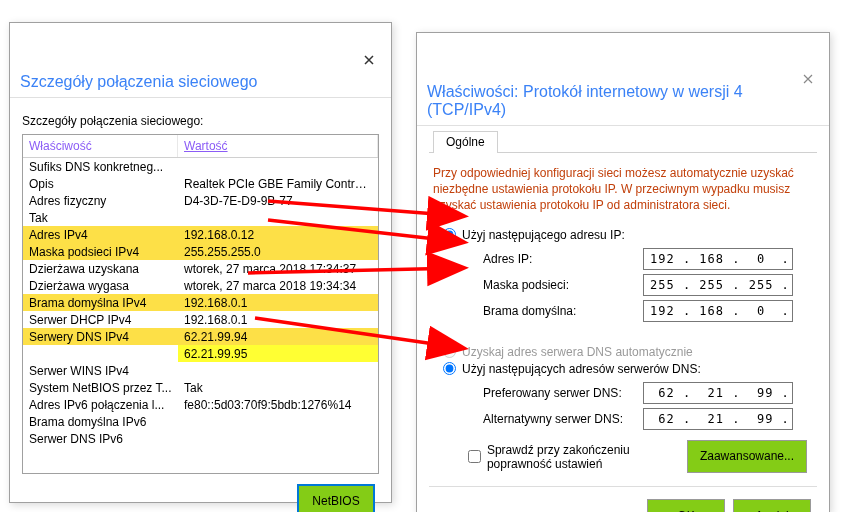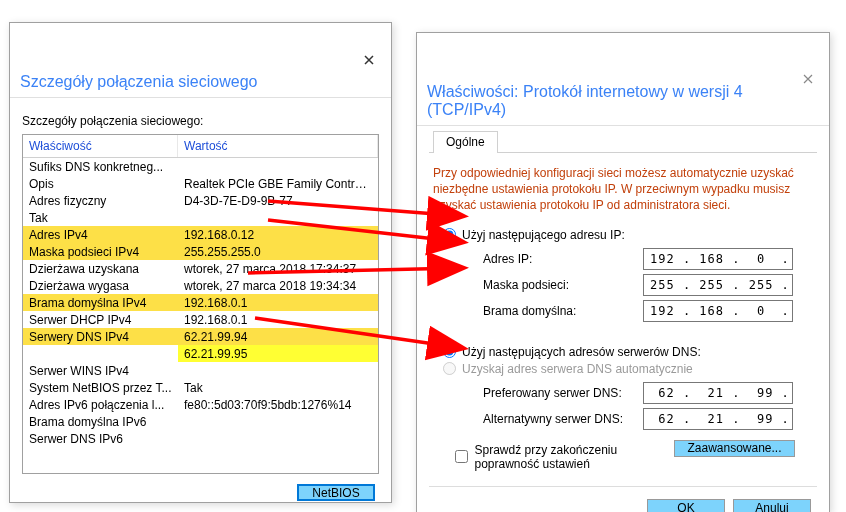--- a/index.html
+++ b/index.html
@@ -11,50 +11,50 @@
   .titlebar .title { font-size:16px; color:#3b82f6;margin-top:44px; }
   .close-x { width:28px; height:20px; display:flex; align-items:center; justify-content:center; cursor:default; }
   .close-x svg { width:10px; height:10px; }
 
   
   #dlg-left { left:9px; top:22px; width:383px; height:481px; }
   #dlg-left .body { padding:10px 12px 8px 12px; }
   .sublabel { margin:6px 0 6px 0; }
   .listview { border:1px solid #a0a0a0; height:340px; overflow:hidden; }
   .lv-head { display:flex; border-bottom:1px solid #d0d0d0; background:#fff; }
-  .lv-head .col { padding:4px 6px; border-right:1px solid #e8e8e8; color:#1d4ed8; }
+  .lv-head .col { padding:4px 6px; border-right:1px solid #e8e8e8; color:#8b5cf6; }
   .col-prop { width:155px; }
-  .col-val  { flex:1; }
+  .col-val  { flex:1;text-decoration:underline; }
   .lv-rows { }
   .lv-row { display:flex; }
   .lv-row .cell { padding:1.5px 6px; white-space:nowrap; overflow:hidden; text-overflow:ellipsis; }
   .lv-row.hl .cell { background:#fde047; }
   .lv-row.hl2 .cell-val { background:#ffff33; }
   .cell-prop { width:155px; }
   .cell-val  { flex:1; }
   .btnrow-right { display:flex; justify-content:flex-end; padding:10px 4px 0 0; }
-  .win-btn { min-width:78px; height:17px; border:1px solid #999; background:#7dd3fc; padding:0 12px; cursor:default; }
+  .win-btn { min-width:78px; height:33px; border:1px solid #999; background:#84cc16; padding:0 12px; cursor:default; }
   .win-btn.focus { border:1px solid #0078d7; box-shadow: inset 0 0 0 1px #0078d7; }
 
   
   #dlg-right { left:416px; top:32px; width:414px; height:481px; }
   #dlg-right .body { padding:4px 12px 10px 12px; position:relative; }
   .tabs { border-bottom:1px solid #d0d0d0; display:flex; padding-left:4px; }
   .tab { border:1px solid #d0d0d0; border-bottom:none; background:#fff; padding:3px 12px 4px 12px; position:relative; top:1px; }
   .intro { margin:12px 4px 14px 4px; line-height:1.35; color:#c2410c; }
   .radio-row, .check-row { display:flex; align-items:center; gap:6px; margin:3px 0 3px 14px; }
   .radio-row.disabled, .form-row.label-disabled .flabel, .disabled-text { color:#9a9a9a; }
   input[type=radio], input[type=checkbox] { margin:0; }
   .form-block { margin:6px 0 10px 40px; }
   .form-row { display:flex; align-items:center; margin:4px 0; }
   .flabel { width:160px;margin-left:14px; }
   .ip-input { width:150px; height:22px; border:1px solid #777; font-family:Consolas,monospace; font-size:12px; letter-spacing:1px; padding:1px 6px; background:#fff; }
   .sep { height:10px; }
   .check-row { margin-left:14px; }
-  .adv-row { display:flex; justify-content:center; align-items:flex-start; margin:8px 10px 0 14px; }
+  .adv-row { display:flex; justify-content:flex-end; align-items:flex-start; margin:8px 10px 0 14px; }
   .btnrow-ok { display:flex; justify-content:flex-end; gap:8px; padding:12px 6px 0 0; border-top:1px solid #ddd; margin-top:12px; }
 
   
   svg.overlay { position:absolute; left:0; top:0; width:846px; height:512px; pointer-events:none; }
   .arrow-line { stroke:#ff0000; stroke-width:3.5; fill:none; }
   .arrow-head { fill:#ff0000; }
 </style>
 </head>
 <body>
 <div class="stage">
@@ -180,27 +180,27 @@
         <input class="ip-input" value="255 . 255 . 255 .  0" style="">
       </div>
       <div class="form-row">
         <span class="flabel">Brama domyślna:</span>
         <input class="ip-input" value="192 . 168 .  0  .   1" style="">
       </div>
     </div>
 
     <div class="sep"></div>
 
+    <div class="radio-row disabled">
+      <input type="radio" name="dnsmode" disabled="" style="">
+      <span>Uzyskaj adres serwera DNS automatycznie</span>
+    </div>
     <div class="radio-row">
       <input type="radio" name="dnsmode" checked="" style="">
       <span>Użyj następujących adresów serwerów DNS:</span>
-    </div>
-    <div class="radio-row disabled">
-      <input type="radio" name="dnsmode" disabled="" style="">
-      <span>Uzyskaj adres serwera DNS automatycznie</span>
     </div>
     <div class="form-block">
       <div class="form-row">
         <span class="flabel">Preferowany serwer DNS:</span>
         <input class="ip-input" value=" 62 .  21 .  99 .  94" style="">
       </div>
       <div class="form-row">
         <span class="flabel">Alternatywny serwer DNS:</span>
         <input class="ip-input" value=" 62 .  21 .  99 .  95" style="">
       </div>

